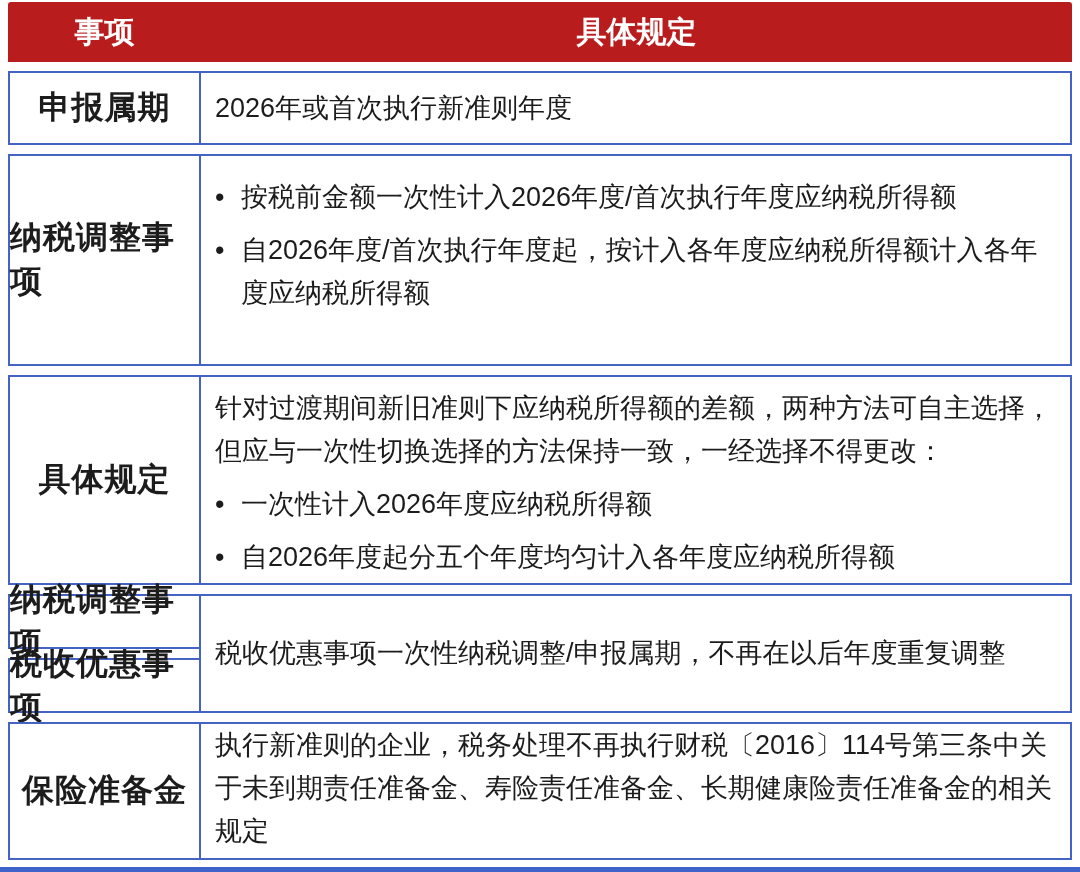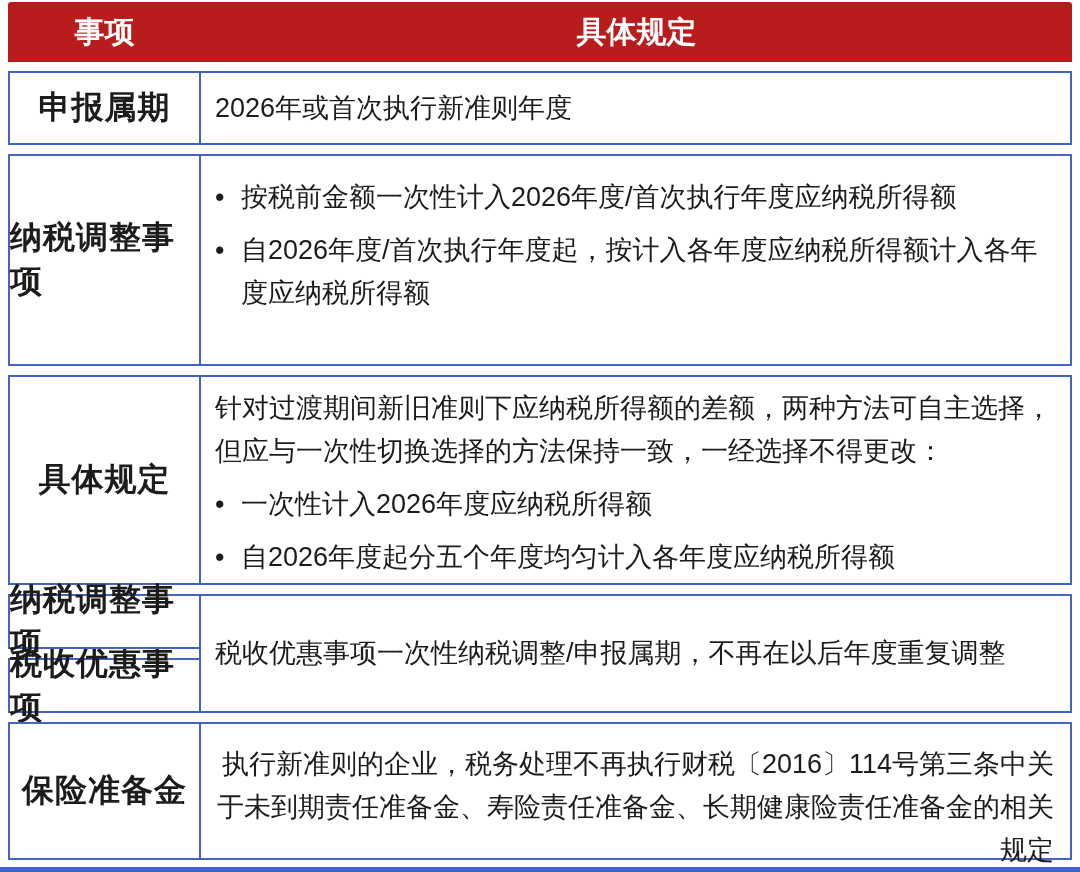--- a/index.html
+++ b/index.html
@@ -33,21 +33,21 @@
     display:flex;align-items:center;justify-content:center;
     font-weight:bold;font-size:32px;letter-spacing:1px;
   }
   .detail{
     grid-column:2;margin-left:-2px;
     font-size:27px;padding:10px 16px 8px 14px;
   }
   .vcenter{display:flex;align-items:center;padding-top:0;padding-bottom:0;}
   .r1{grid-row:1}.r2{grid-row:2}.r3{grid-row:3}.r4{grid-row:4}.r5{grid-row:5}
   .r45{grid-row:4/6}.r6{grid-row:6}
-  .detail.r6{padding-top:19px;text-align:right;}
+  .detail.r6{padding-top:0;}
   .para{line-height:43px;}
   .bullet{display:flex;margin-top:10px;line-height:43px;}
   .dot{flex:0 0 26px;}
   .btext{flex:1;}
   .b{font-weight:normal;}
   .bottom-bar{
     position:absolute;left:0;bottom:0;width:1080px;height:5px;
     background:#3F63C8;
   }
 </style>

